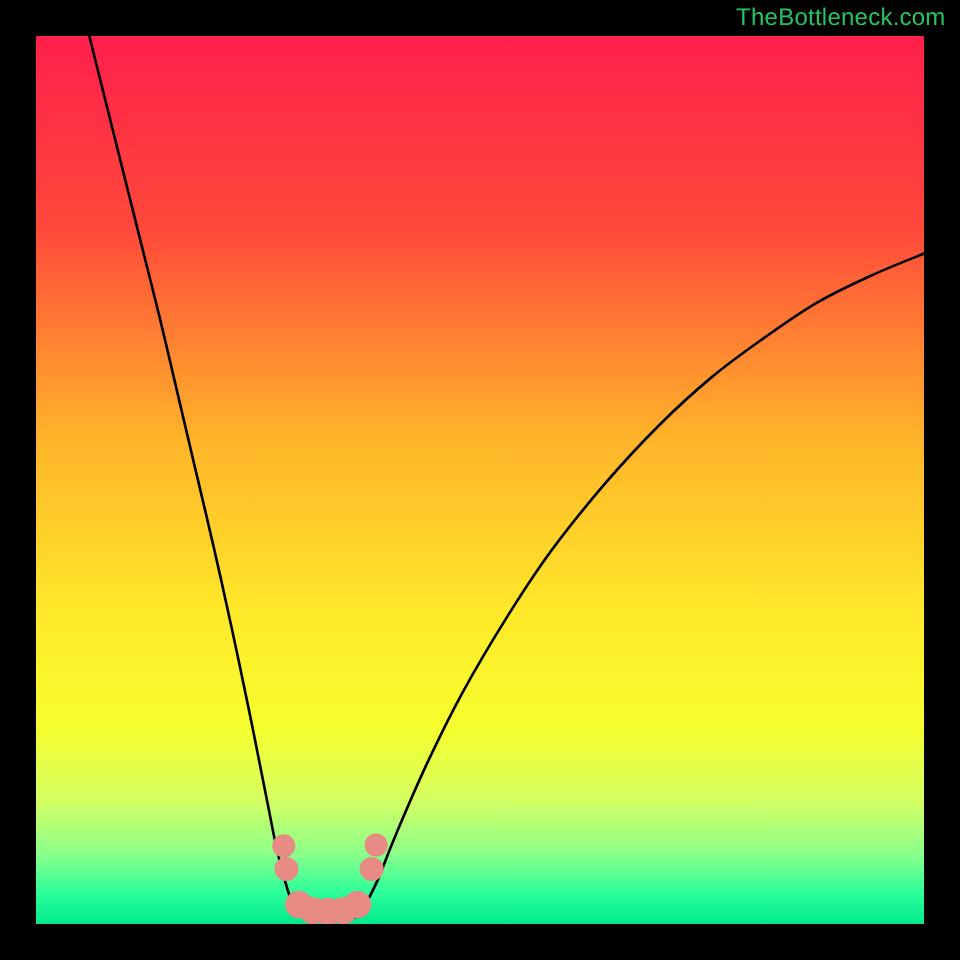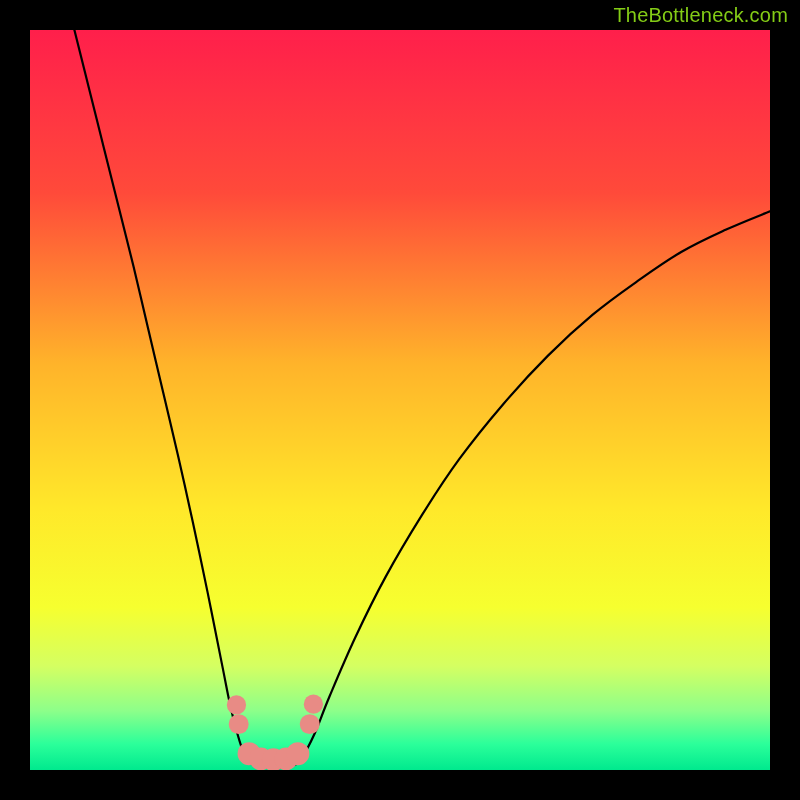--- a/index.html
+++ b/index.html
@@ -23,21 +23,21 @@
     position: absolute;
     left: 0;
     top: 0;
     width: 740px;
     height: 740px;
   }
   .watermark {
     position: absolute;
     top: 4px;
     right: 12px;
-    color: #84cc16;
+    color: #22c55e;
     font-size: 20px;
     font-weight: 500;
     letter-spacing: 0.2px;
     user-select: none;
   }
   svg { display: block; }
 </style>
 </head>
 <body>
 

